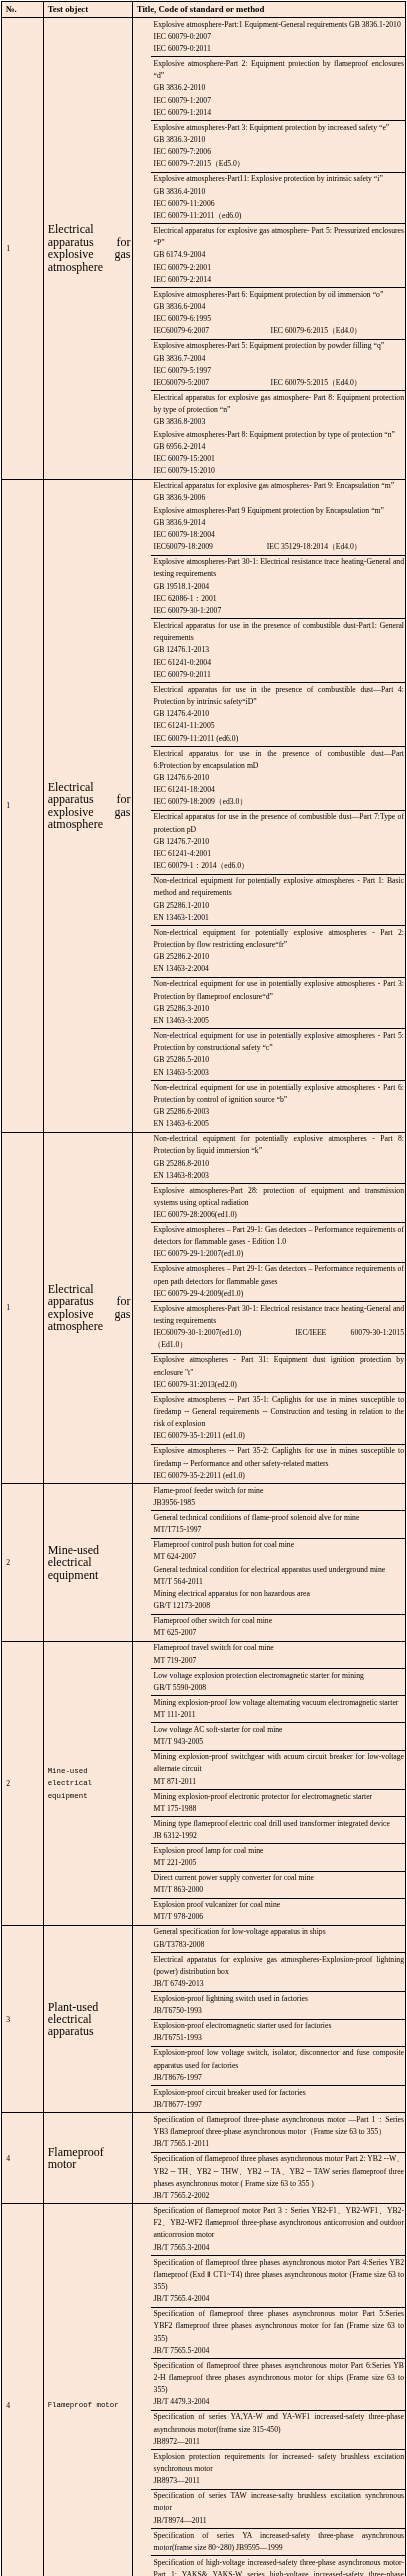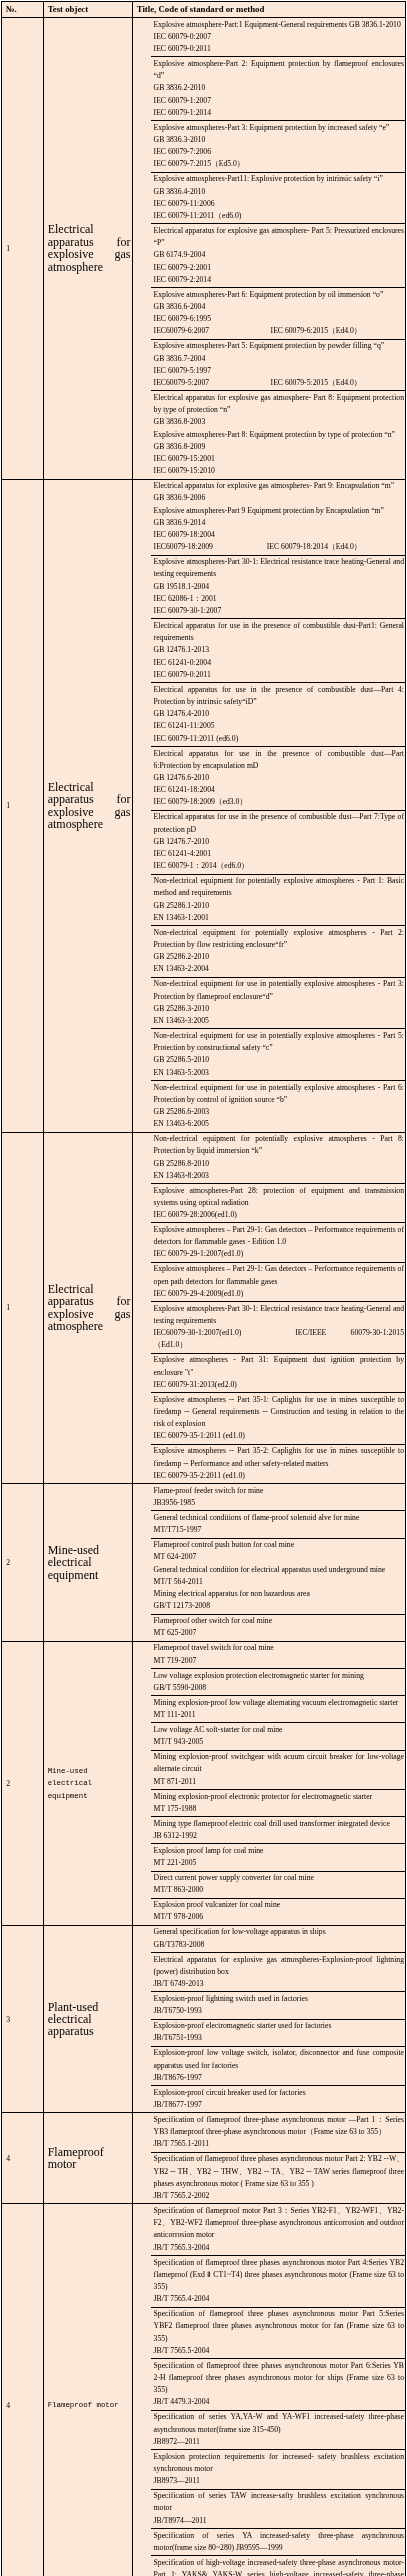--- a/index.html
+++ b/index.html
@@ -121,37 +121,37 @@
             <div class="cell">
               <div class="line">Explosive atmospheres-Part 5: Equipment protection by powder filling “q”</div>
               <div class="line">GB 3836.7-2004</div>
               <div class="line">IEC 60079-5:1997</div>
               <div class="line">IEC60079-5:2007        IEC 60079-5:2015（Ed4.0）</div>
             </div>
             <div class="cell">
               <div class="line">Electrical apparatus for explosive gas atmosphere- Part 8: Equipment protection by type of protection “n”</div>
               <div class="line">GB 3836.8-2003</div>
               <div class="line">Explosive atmospheres-Part 8: Equipment protection by type of protection “n”</div>
-              <div class="line">GB 3836.8-2009</div>
+              <div class="line">GB 6956.2-2014</div>
               <div class="line">IEC 60079-15:2001</div>
               <div class="line">IEC 60079-15:2010</div>
             </div>
           </td>
         </tr>
         <tr class="group">
           <td class="no">1</td>
           <td class="obj">Electrical apparatus for explosive gas atmosphere</td>
           <td class="titles">
             <div class="cell">
               <div class="line">Electrical apparatus for explosive gas atmospheres- Part 9: Encapsulation “m”</div>
               <div class="line">GB 3836.9-2006</div>
               <div class="line">Explosive atmospheres-Part 9 Equipment protection by Encapsulation “m”</div>
               <div class="line">GB 3836.9-2014</div>
               <div class="line">IEC 60079-18:2004</div>
-              <div class="line">IEC60079-18:2009       IEC 60079-18:2014（Ed4.0）</div>
+              <div class="line">IEC60079-18:2009       IEC 35129-18:2014（Ed4.0）</div>
             </div>
             <div class="cell">
               <div class="line">Explosive atmospheres-Part 30-1: Electrical resistance trace heating-General and testing requirements</div>
               <div class="line">GB 19518.1-2004</div>
               <div class="line">IEC 62086-1：2001</div>
               <div class="line">IEC 60079-30-1:2007</div>
             </div>
             <div class="cell">
               <div class="line">Electrical apparatus for use in the presence of combustible dust-Part1: General requirements</div>
               <div class="line">GB 12476.1-2013</div>

